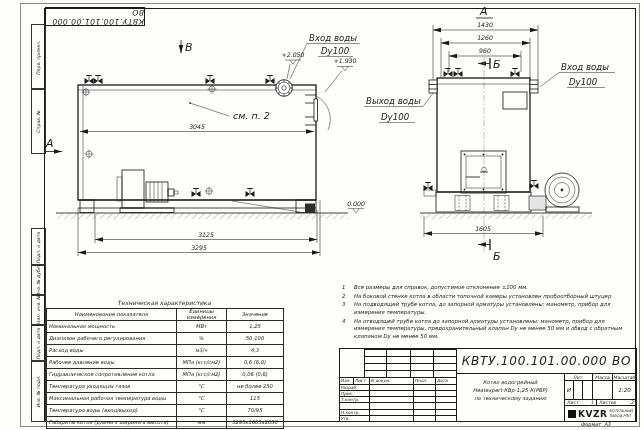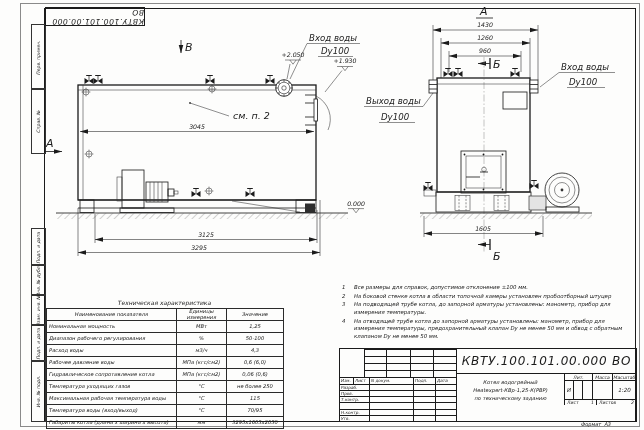--- a/index.html
+++ b/index.html
@@ -491,19 +491,27 @@
     <div class="tb bl bt" style="left:252px;top:31px;width:20px;height:19px;"></div>
     <div class="tb bl bt cell-c" style="left:272px;top:31px;width:24px;height:19px;font-size:5.6px;">1:20</div>
     <div class="tb bl bt" style="left:224px;top:50px;width:32px;height:6px;display:flex;justify-content:space-between;padding:0 2px;">
       <span>Лист</span>
         <span>1</span>
     </div>
     <div class="tb bl bt" style="left:256px;top:50px;width:40px;height:6px;display:flex;justify-content:space-between;padding:0 2px;">
       <span>Листов</span>
         <span>2</span>
     </div>
+    <div class="tb bl bt logo">
+      <span class="logo-mark"></span>
+      <span class="logo-kvzr">KVZR</span>
+      <span class="logo-co">
+        <span>КОТЕЛЬНЫЙ</span><br>
+        <span>ЗАВОД РЭП</span>
+      </span>
+    </div>
   </div>
 
   <div class="abs format">
     <span>Формат</span>&nbsp;&nbsp;<span>А3</span>
   </div>
 
 </div>
 
 </body></html>

